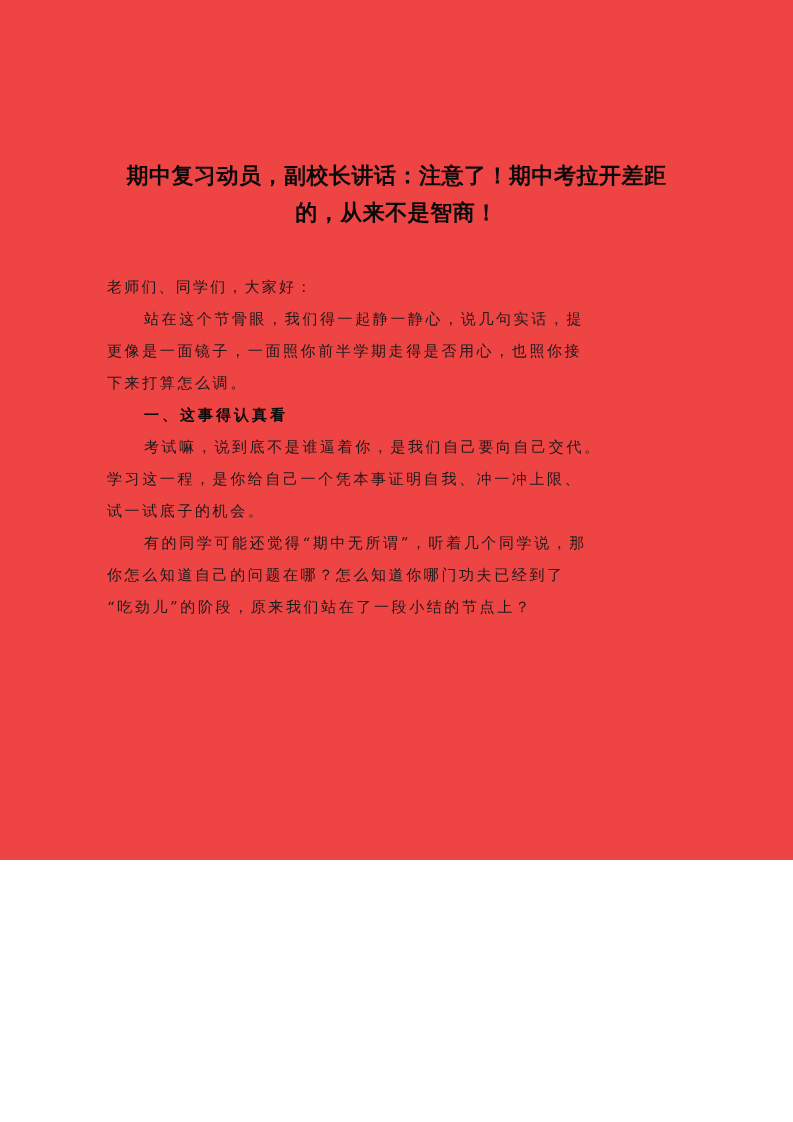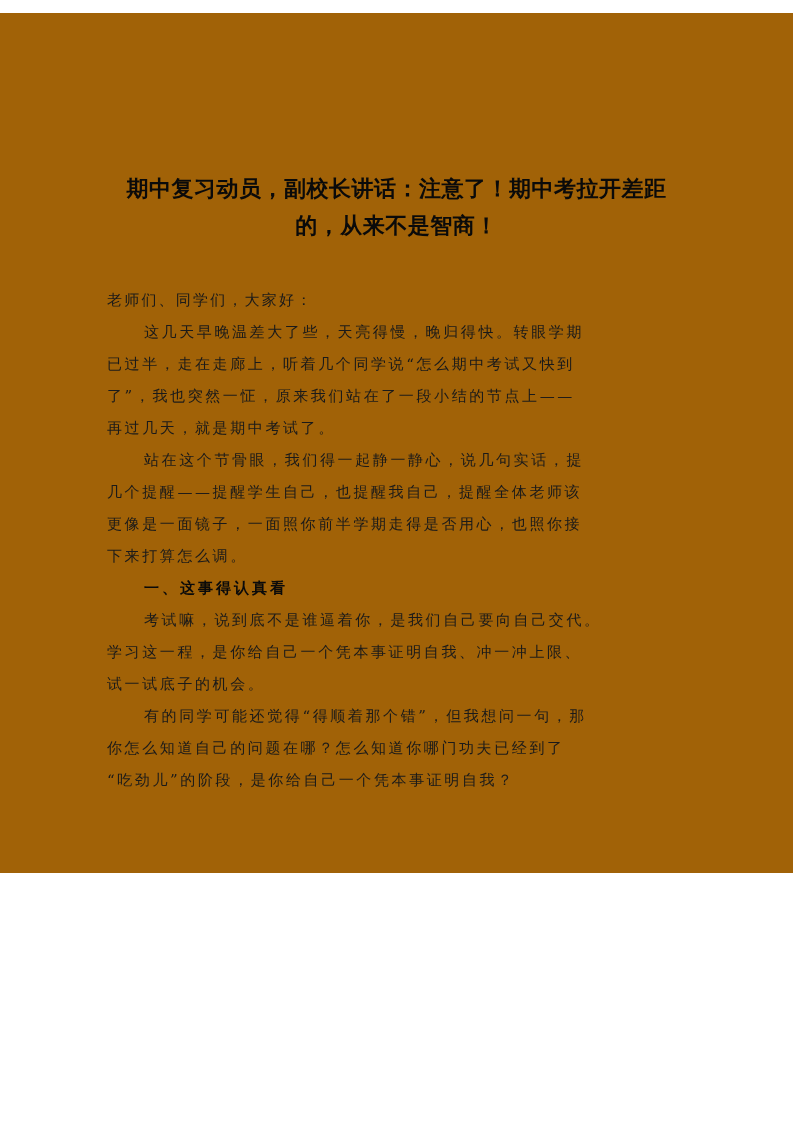--- a/index.html
+++ b/index.html
@@ -11,24 +11,24 @@
       width: 793px;
       height: 1122px;
       position: relative;
       overflow: hidden;
       font-family: "DejaVu Serif", "Liberation Serif", serif;
       color: #111111;
     }
     .page {
       position: absolute;
       left: 0;
-      top: 13px;
+      top: 0;
       width: 793px;
       height: 860px;
-      background: #a16207;
+      background: #ef4444;
     }
     .title {
       position: absolute;
       left: 100px;
       top: 157px;
       width: 593px;
       text-align: center;
       font-family: "DejaVu Sans", "Liberation Sans", sans-serif;
       font-weight: bold;
       font-size: 22px;
@@ -71,43 +71,36 @@
 
   <h1 class="title">
     <div>期中复习动员，副校长讲话：注意了！期中考拉开差距</div>
     <div>的，从来不是智商！</div>
   </h1>
 
   <div class="body-text">
 
     <div class="line greeting">老师们、同学们，大家好：</div>
 
-    <div>
-      <div class="line indent">这几天早晚温差大了些，天亮得慢，晚归得快。转眼学期</div>
-      <div class="line">已过半，走在走廊上，听着几个同学说“怎么期中考试又快到</div>
-      <div class="line">了”，我也突然一怔，原来我们站在了一段小结的节点上——</div>
-      <div class="line">再过几天，就是期中考试了。</div>
-    </div>
 
     <div>
       <div class="line indent">站在这个节骨眼，我们得一起静一静心，说几句实话，提</div>
-      <div class="line">几个提醒——提醒学生自己，也提醒我自己，提醒全体老师该</div>
       <div class="line">更像是一面镜子，一面照你前半学期走得是否用心，也照你接</div>
       <div class="line">下来打算怎么调。</div>
     </div>
 
     <div class="line indent heading">一、这事得认真看</div>
 
     <div>
       <div class="line indent">考试嘛，说到底不是谁逼着你，是我们自己要向自己交代。</div>
       <div class="line">学习这一程，是你给自己一个凭本事证明自我、冲一冲上限、</div>
       <div class="line">试一试底子的机会。</div>
     </div>
 
     <div>
-      <div class="line indent">有的同学可能还觉得“得顺着那个错”，但我想问一句，那</div>
+      <div class="line indent">有的同学可能还觉得“期中无所谓”，听着几个同学说，那</div>
       <div class="line">你怎么知道自己的问题在哪？怎么知道你哪门功夫已经到了</div>
-      <div class="line">“吃劲儿”的阶段，是你给自己一个凭本事证明自我？</div>
+      <div class="line">“吃劲儿”的阶段，原来我们站在了一段小结的节点上？</div>
     </div>
 
 
   </div>
 </div>
 
 </body></html>

